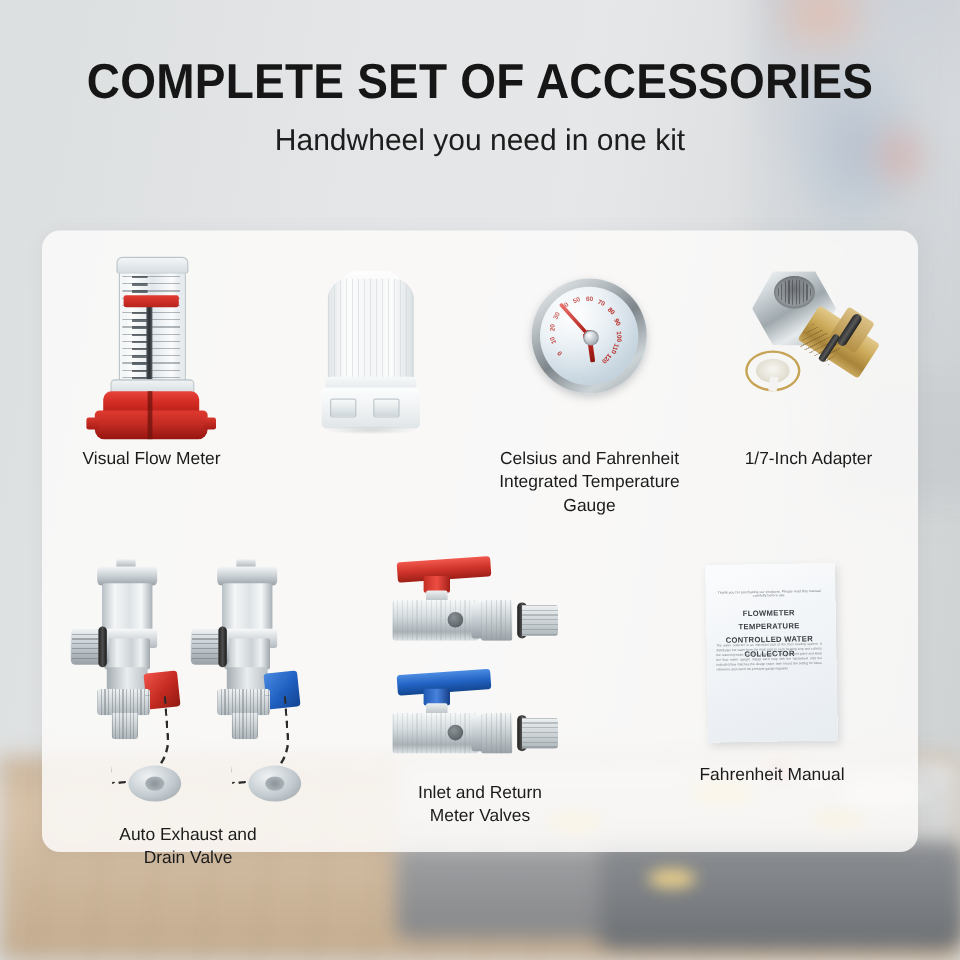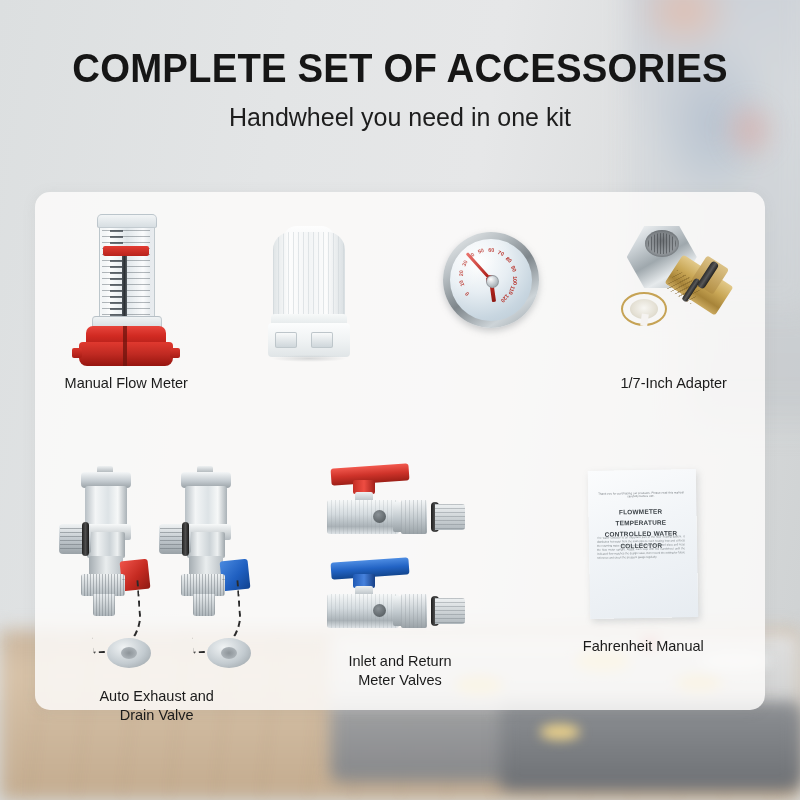--- a/index.html
+++ b/index.html
@@ -514,21 +514,21 @@
           <div class="fm-float"></div>
           <div class="fm-cap"></div>
           <div class="fm-collar"></div>
           <div class="fm-base-top"></div>
           <div class="fm-base-bot"></div>
           <div class="fm-slot"></div>
           <div class="fm-ear fm-ear-l"></div>
           <div class="fm-ear fm-ear-r"></div>
         </div>
       </div>
-      <div class="caption">Manual Flow Meter</div>
+      <div class="caption">Visual Flow Meter</div>
     </div>
 
     <div class="cell">
       <div class="photo">
         <div class="hw">
           <div class="hw-top"></div>
           <div class="hw-body"></div>
           <div class="hw-neck"></div>
           <div class="hw-collar"></div>
           <div class="hw-win hw-win-l"></div>
@@ -607,20 +607,23 @@
                 <div class="gg-num" style="transform: translate(25.1908px, 7.2606px) rotate(110deg);">110</div>
                 <div class="gg-num" style="transform: translate(19.2943px, 17.0739px) rotate(132deg);">120</div>
               </div>
             <div class="gg-needle"></div>
             <div class="gg-needle2"></div>
             <div class="gg-hub"></div>
             <div class="gg-glass"></div>
           </div>
         </div>
       </div>
+      <div class="caption">Celsius and Fahrenheit
+Integrated Temperature
+Gauge</div>
     </div>
 
     <div class="cell">
       <div class="photo">
         <div class="ad">
           <div class="ad-nut"></div>
           <div class="ad-nut-hole"></div>
           <div class="ad-nut-thread"></div>
           <div class="ad-ins"></div>
           <div class="ad-ins-thread"></div>

